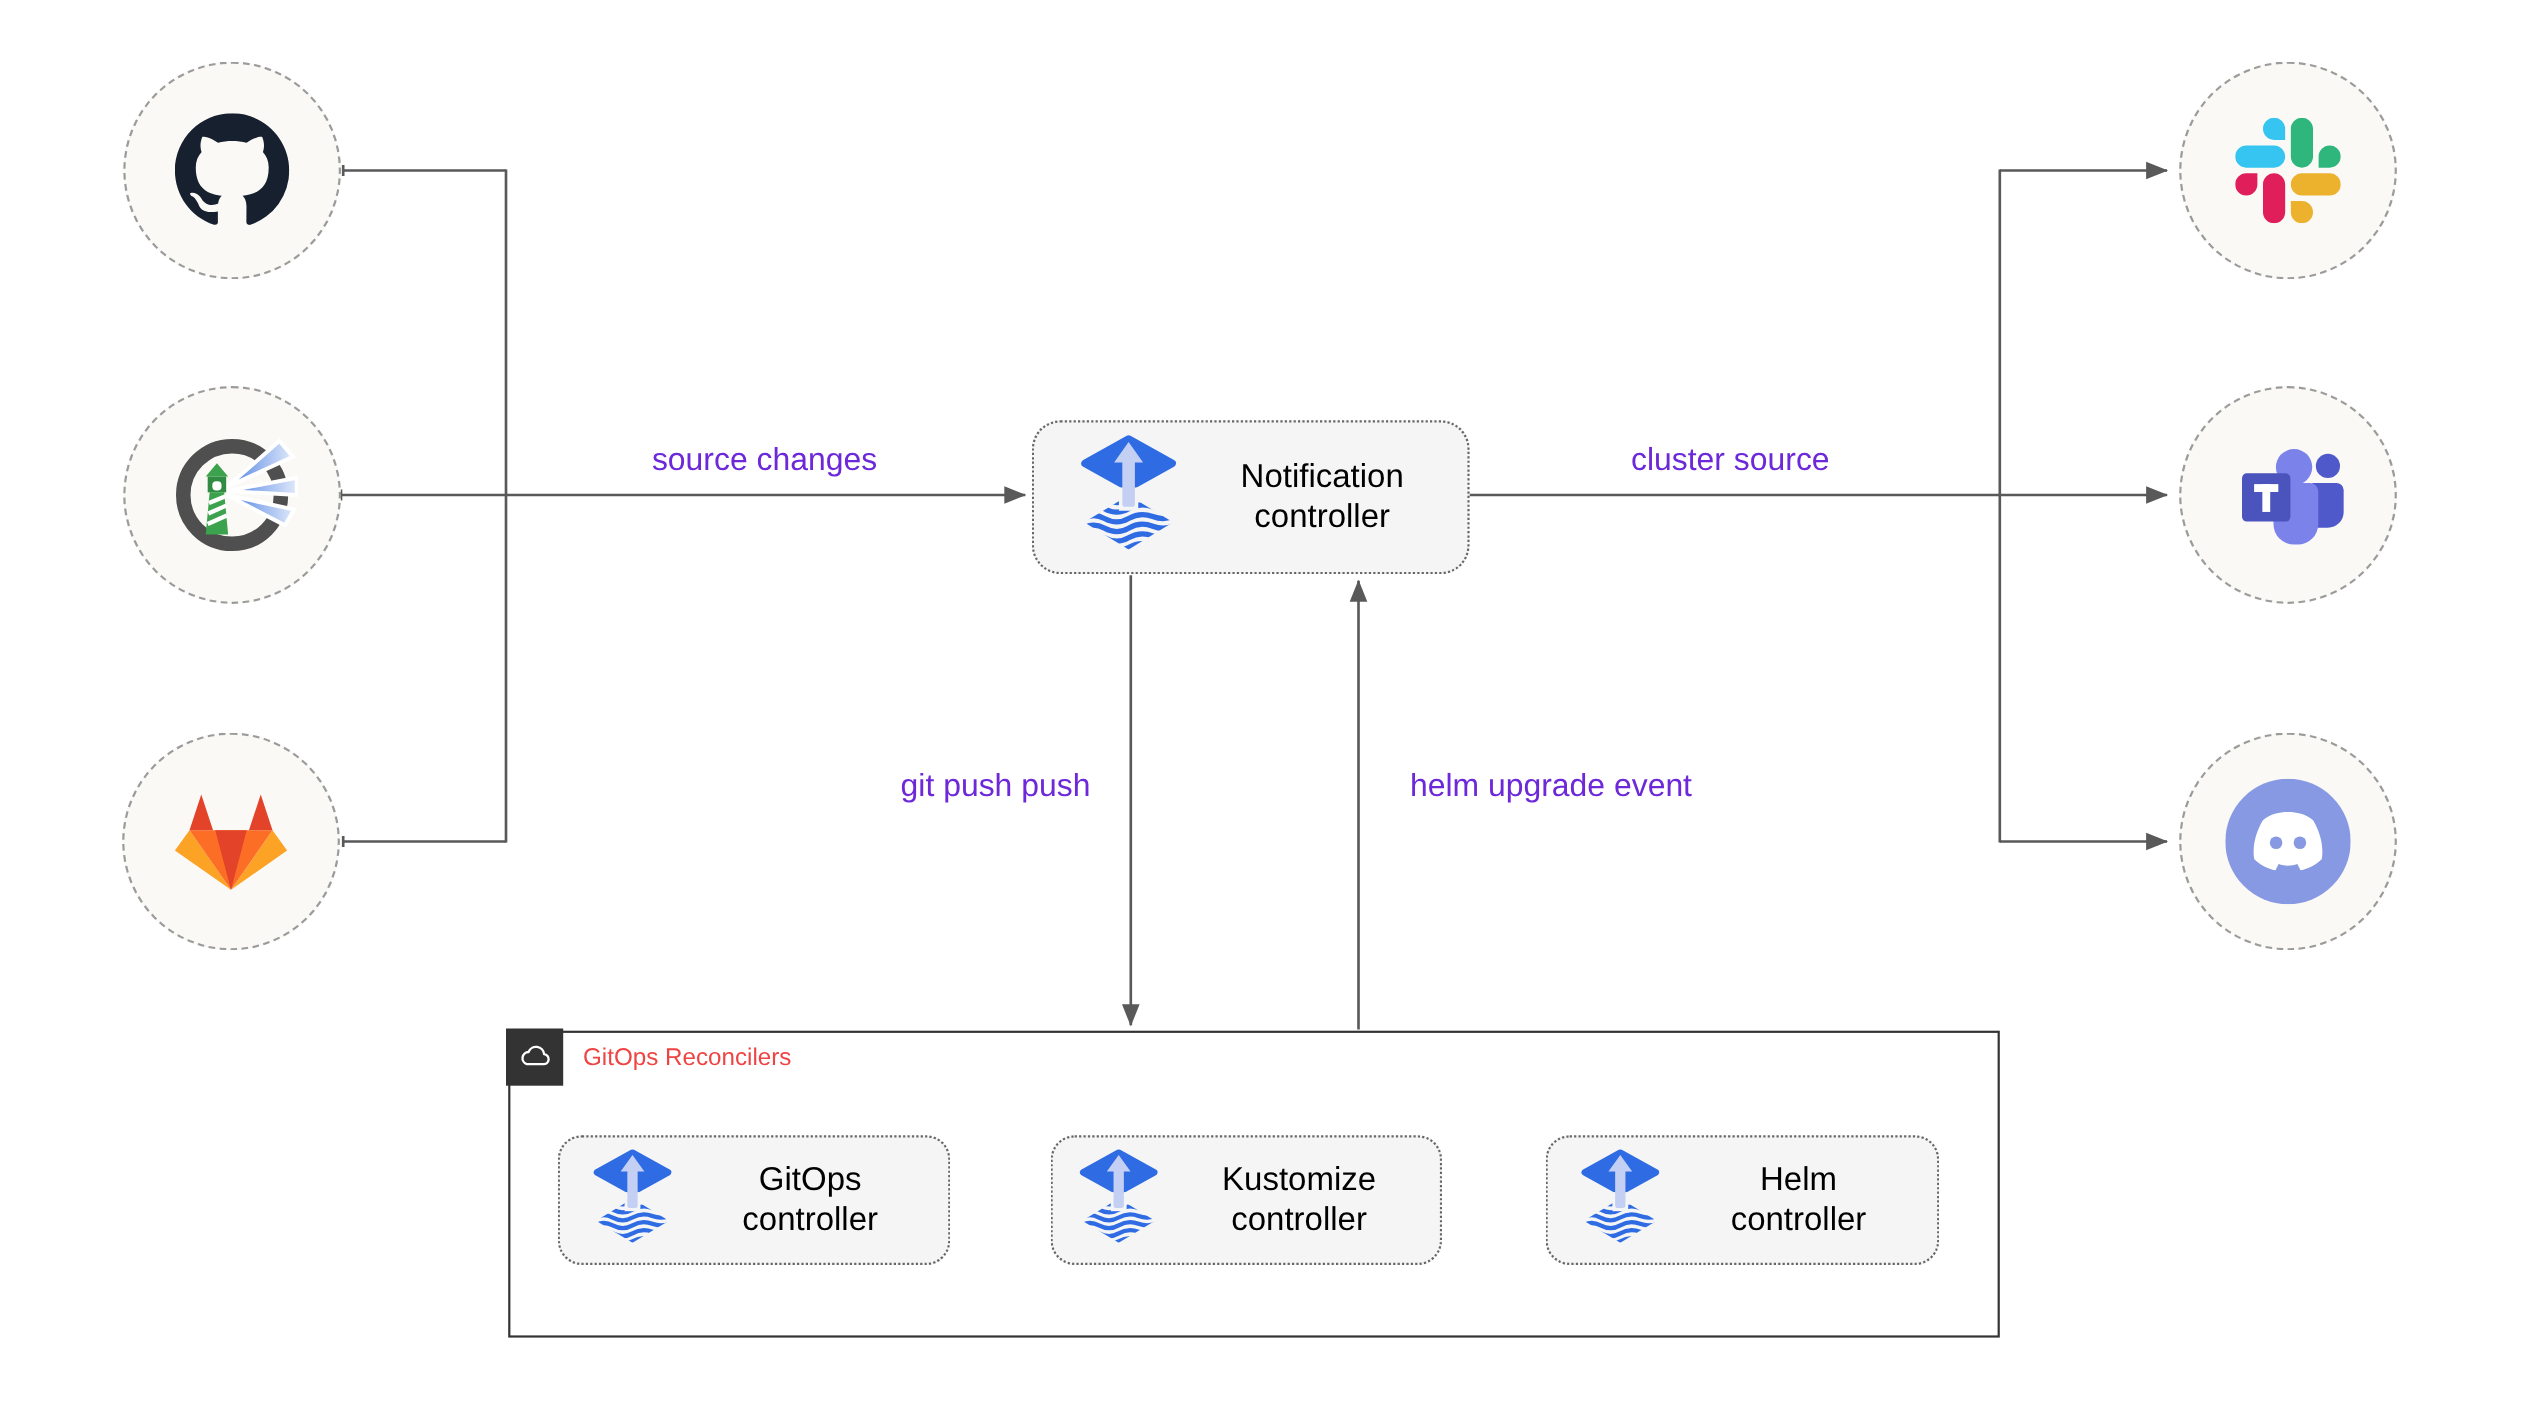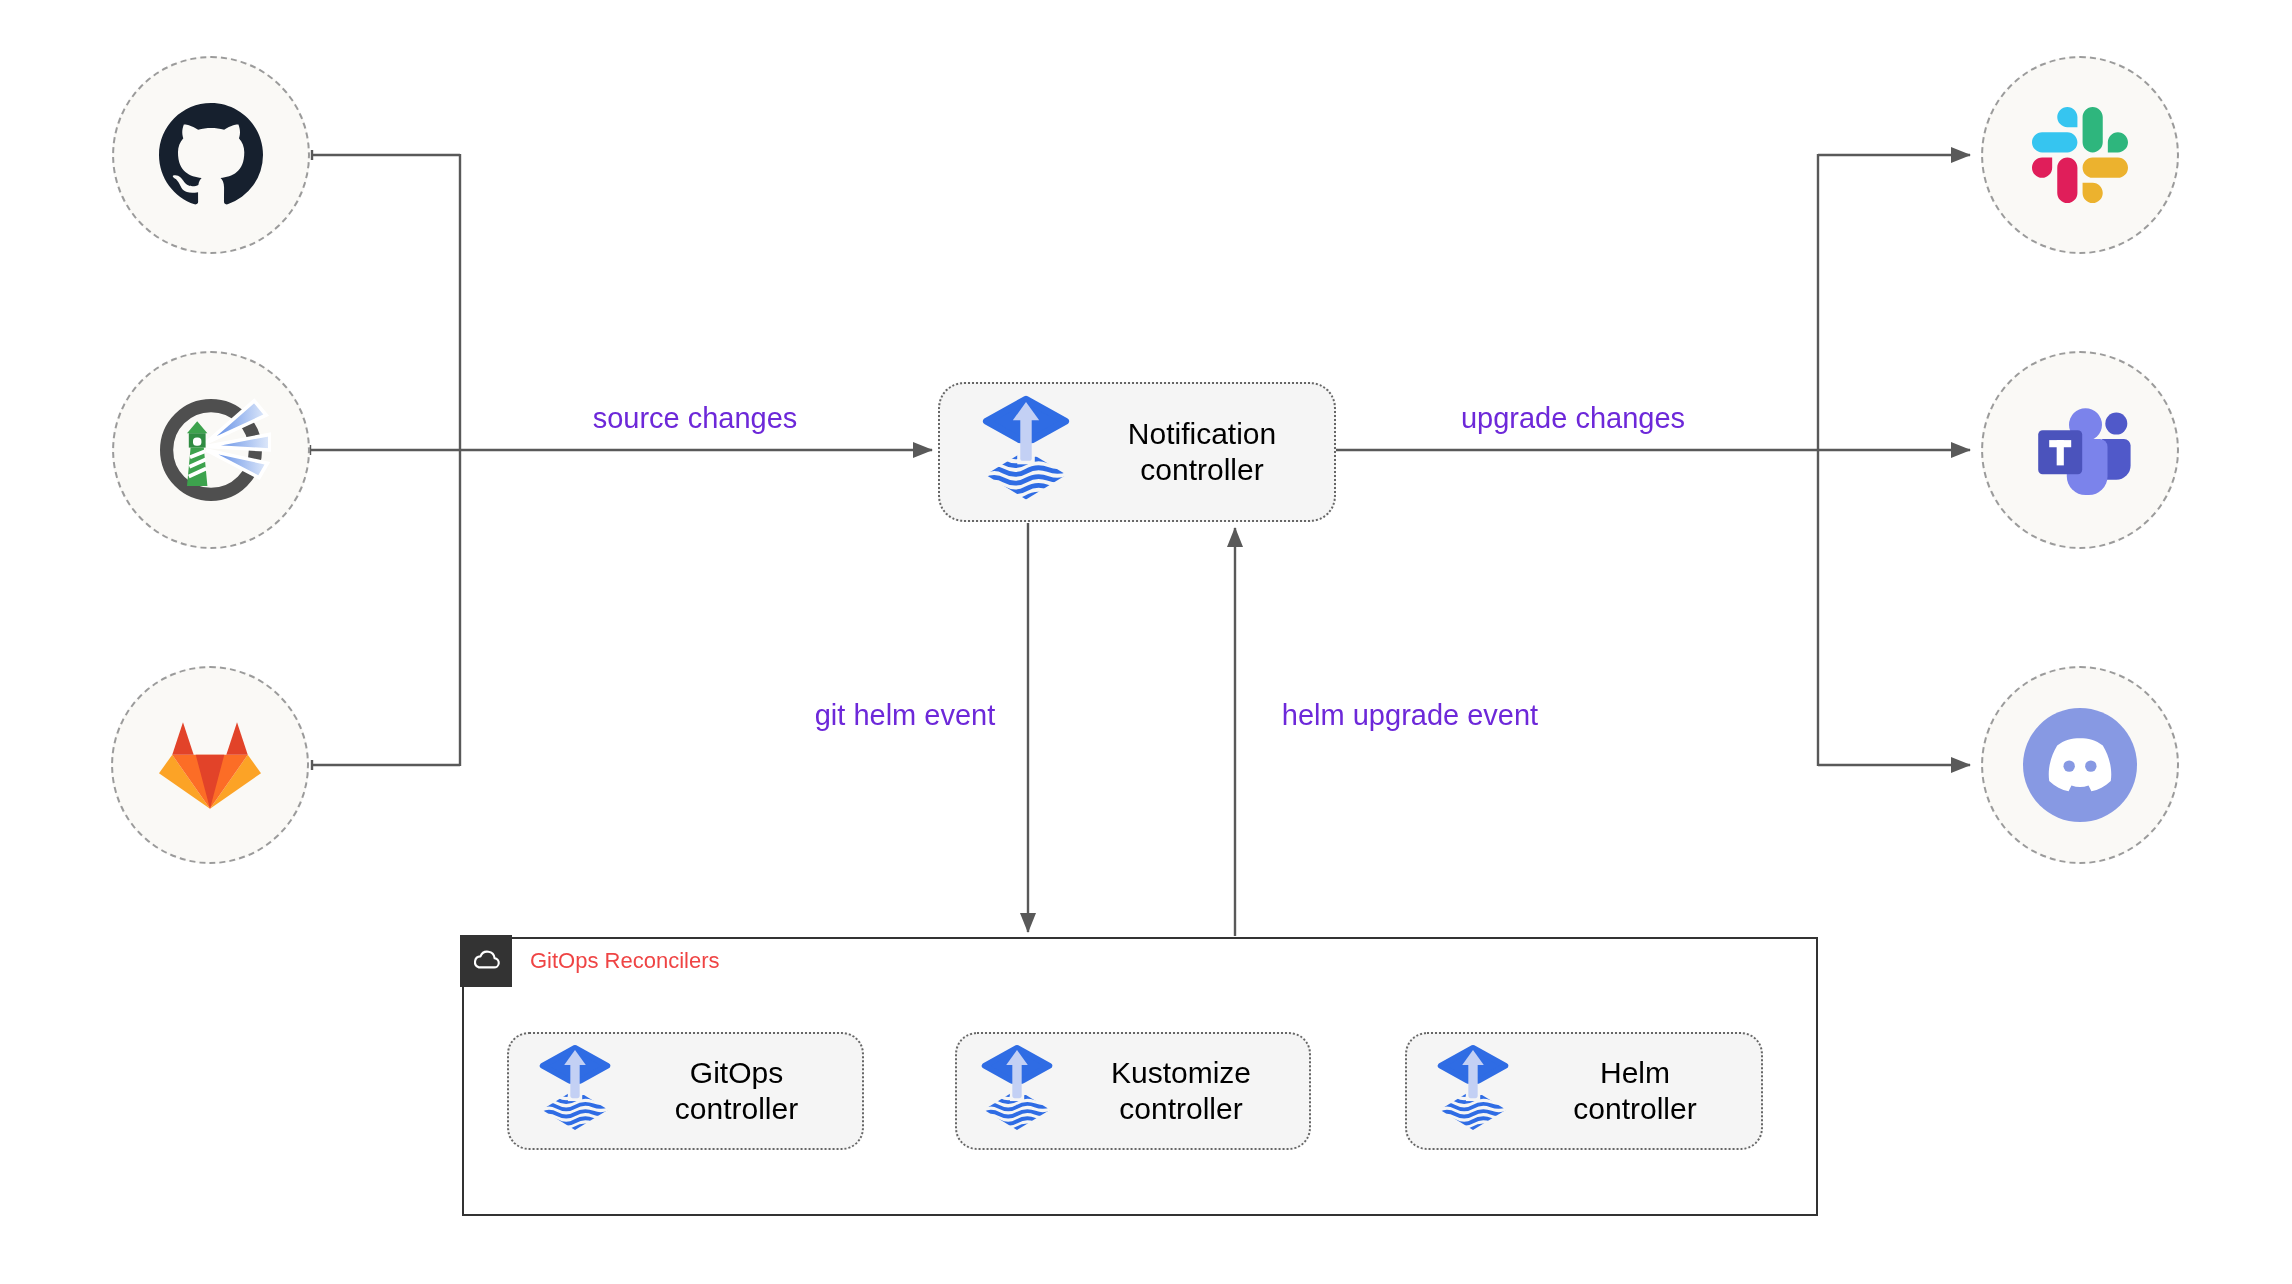--- a/index.html
+++ b/index.html
@@ -94,22 +94,22 @@
       <path d="M1818,450 H1970" marker-end="url(#arrow)"></path>
       <path d="M1818,765 H1970" marker-end="url(#arrow)"></path>
       <path d="M1028,523 V932" marker-end="url(#arrow)"></path>
       <path d="M1235,936 V528" marker-end="url(#arrow)"></path>
       <path d="M864,1091 H950" marker-end="url(#arrow)"></path>
       <path d="M1311,1091 H1400" marker-end="url(#arrow)"></path>
     </g>
   </svg>
 
   <div class="edge-label" style="left:695px;top:403px">source changes</div>
-  <div class="edge-label" style="left:1573px;top:403px">upgrade changes</div>
-  <div class="edge-label" style="left:905px;top:700px">git helm event</div>
+  <div class="edge-label" style="left:1573px;top:403px">cluster source</div>
+  <div class="edge-label" style="left:905px;top:700px">git push push</div>
   <div class="edge-label" style="left:1410px;top:700px">helm upgrade event</div>
 
   <div class="endpoint" style="left:112px;top:56px">
     <svg width="104" height="104" viewBox="0 0 16 16">
       <path fill="#16202e" d="M8 0C3.58 0 0 3.58 0 8c0 3.54 2.29 6.53 5.47 7.59.4.07.55-.17.55-.38 0-.19-.01-.82-.01-1.49-2.01.37-2.53-.49-2.69-.94-.09-.23-.48-.94-.82-1.13-.28-.15-.68-.52-.01-.53.63-.01 1.08.58 1.23.82.72 1.21 1.87.87 2.33.66.07-.52.28-.87.51-1.07-1.78-.2-3.64-.89-3.64-3.95 0-.87.31-1.59.82-2.15-.08-.2-.36-1.02.08-2.12 0 0 .67-.21 2.2.82.64-.18 1.32-.27 2-.27s1.36.09 2 .27c1.53-1.04 2.2-.82 2.2-.82.44 1.1.16 1.92.08 2.12.51.56.82 1.27.82 2.15 0 3.07-1.87 3.75-3.65 3.95.29.25.54.73.54 1.48 0 1.07-.01 1.93-.01 2.2 0 .21.15.46.55.38A8.013 8.013 0 0 0 16 8c0-4.42-3.58-8-8-8z"></path>
     </svg>
   </div>
 
   <div class="endpoint" style="left:112px;top:351px">
     <svg width="120" height="120" viewBox="0 0 100 100">

